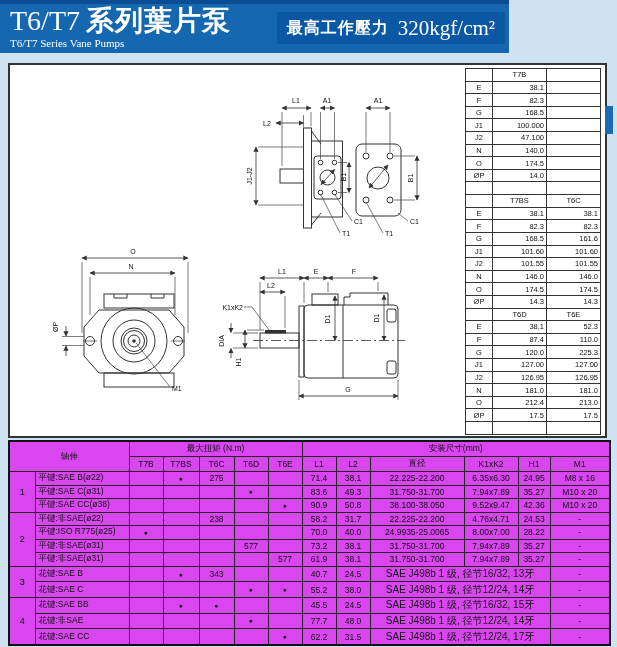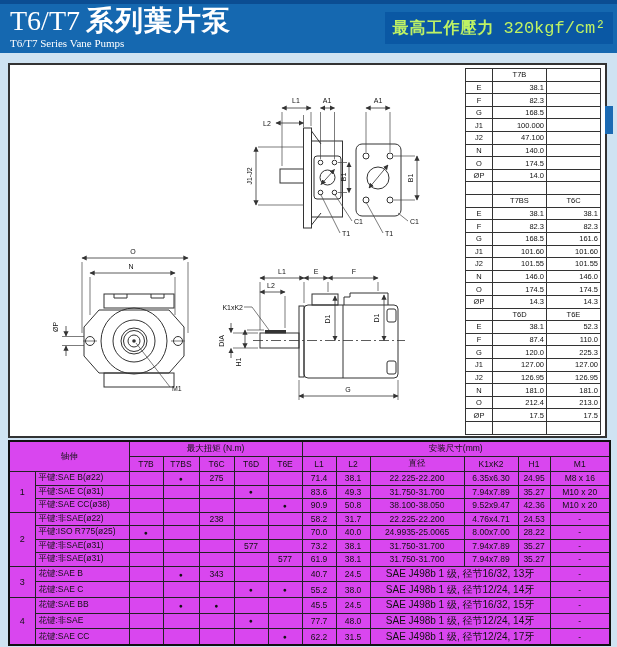--- a/index.html
+++ b/index.html
@@ -1,31 +1,31 @@
 <!DOCTYPE html>
 <html><head>
 <meta charset="utf-8">
 <style>
   html,body{margin:0;padding:0;}
   body{width:617px;height:647px;position:relative;background:#cfe3f2;
        font-family:"Liberation Sans",sans-serif;color:#111;}
   .page{position:absolute;inset:0;overflow:hidden;}
 
   
-  .banner{position:absolute;left:0;top:0;width:617px;height:53px;
+  .banner{position:absolute;left:0;top:0;width:509px;height:53px;
           background:#1568b0;border-top:4px solid #0b4d92;box-sizing:border-box;}
   .title-block{position:absolute;left:10px;top:2px;color:#fff;}
   .title-line{font-size:28px;line-height:30px;white-space:nowrap;}
   .title-latin{font-family:"Liberation Serif",serif;font-weight:normal;}
   .title-cjk{font-weight:bold;letter-spacing:1px;margin-left:6px;}
   .subtitle{font-family:"Liberation Serif",serif;font-size:11px;line-height:12px;margin-top:1px;}
   .pressure-box{position:absolute;right:4px;top:8px;height:32px;width:228px;
-          background:#0a58a4;color:#bef264;display:flex;align-items:center;justify-content:center;gap:9px;}
+          background:#0a58a4;color:#ffffff;display:flex;align-items:center;justify-content:center;gap:9px;}
   .pressure-label{font-weight:bold;font-size:16px;letter-spacing:1px;}
-  .pressure-value{font-family:Liberation Mono, monospace;font-size:17px;text-align:center;}
+  .pressure-value{font-family:Liberation Serif, serif;font-size:21px;text-align:center;}
 
   
   .panel{position:absolute;left:8px;top:63px;width:599px;height:375px;background:#fff;
          border:2px solid #333;box-sizing:border-box;}
   .panel svg{position:absolute;left:0;top:0;}
   svg text{font-family:"Liberation Sans",sans-serif;font-size:7px;fill:#111;}
   .ln{stroke:#333;stroke-width:1;fill:none;}
   .thin{stroke:#444;stroke-width:0.7;fill:none;}
   .diml{stroke:#333;stroke-width:0.8;fill:none;}
 

